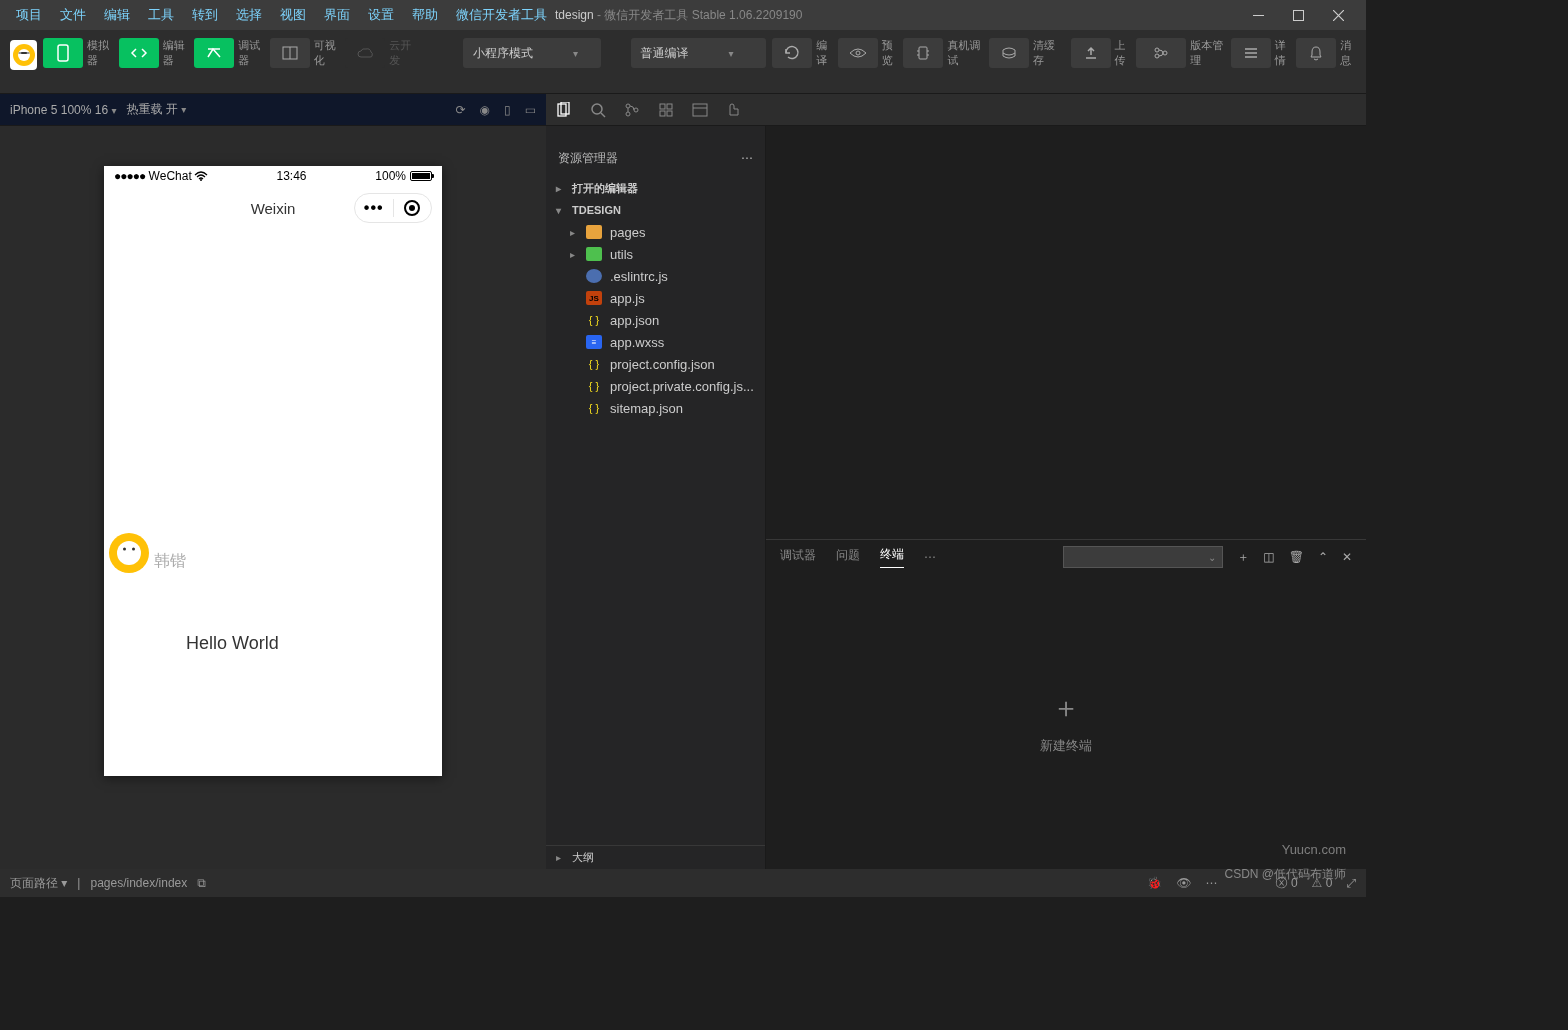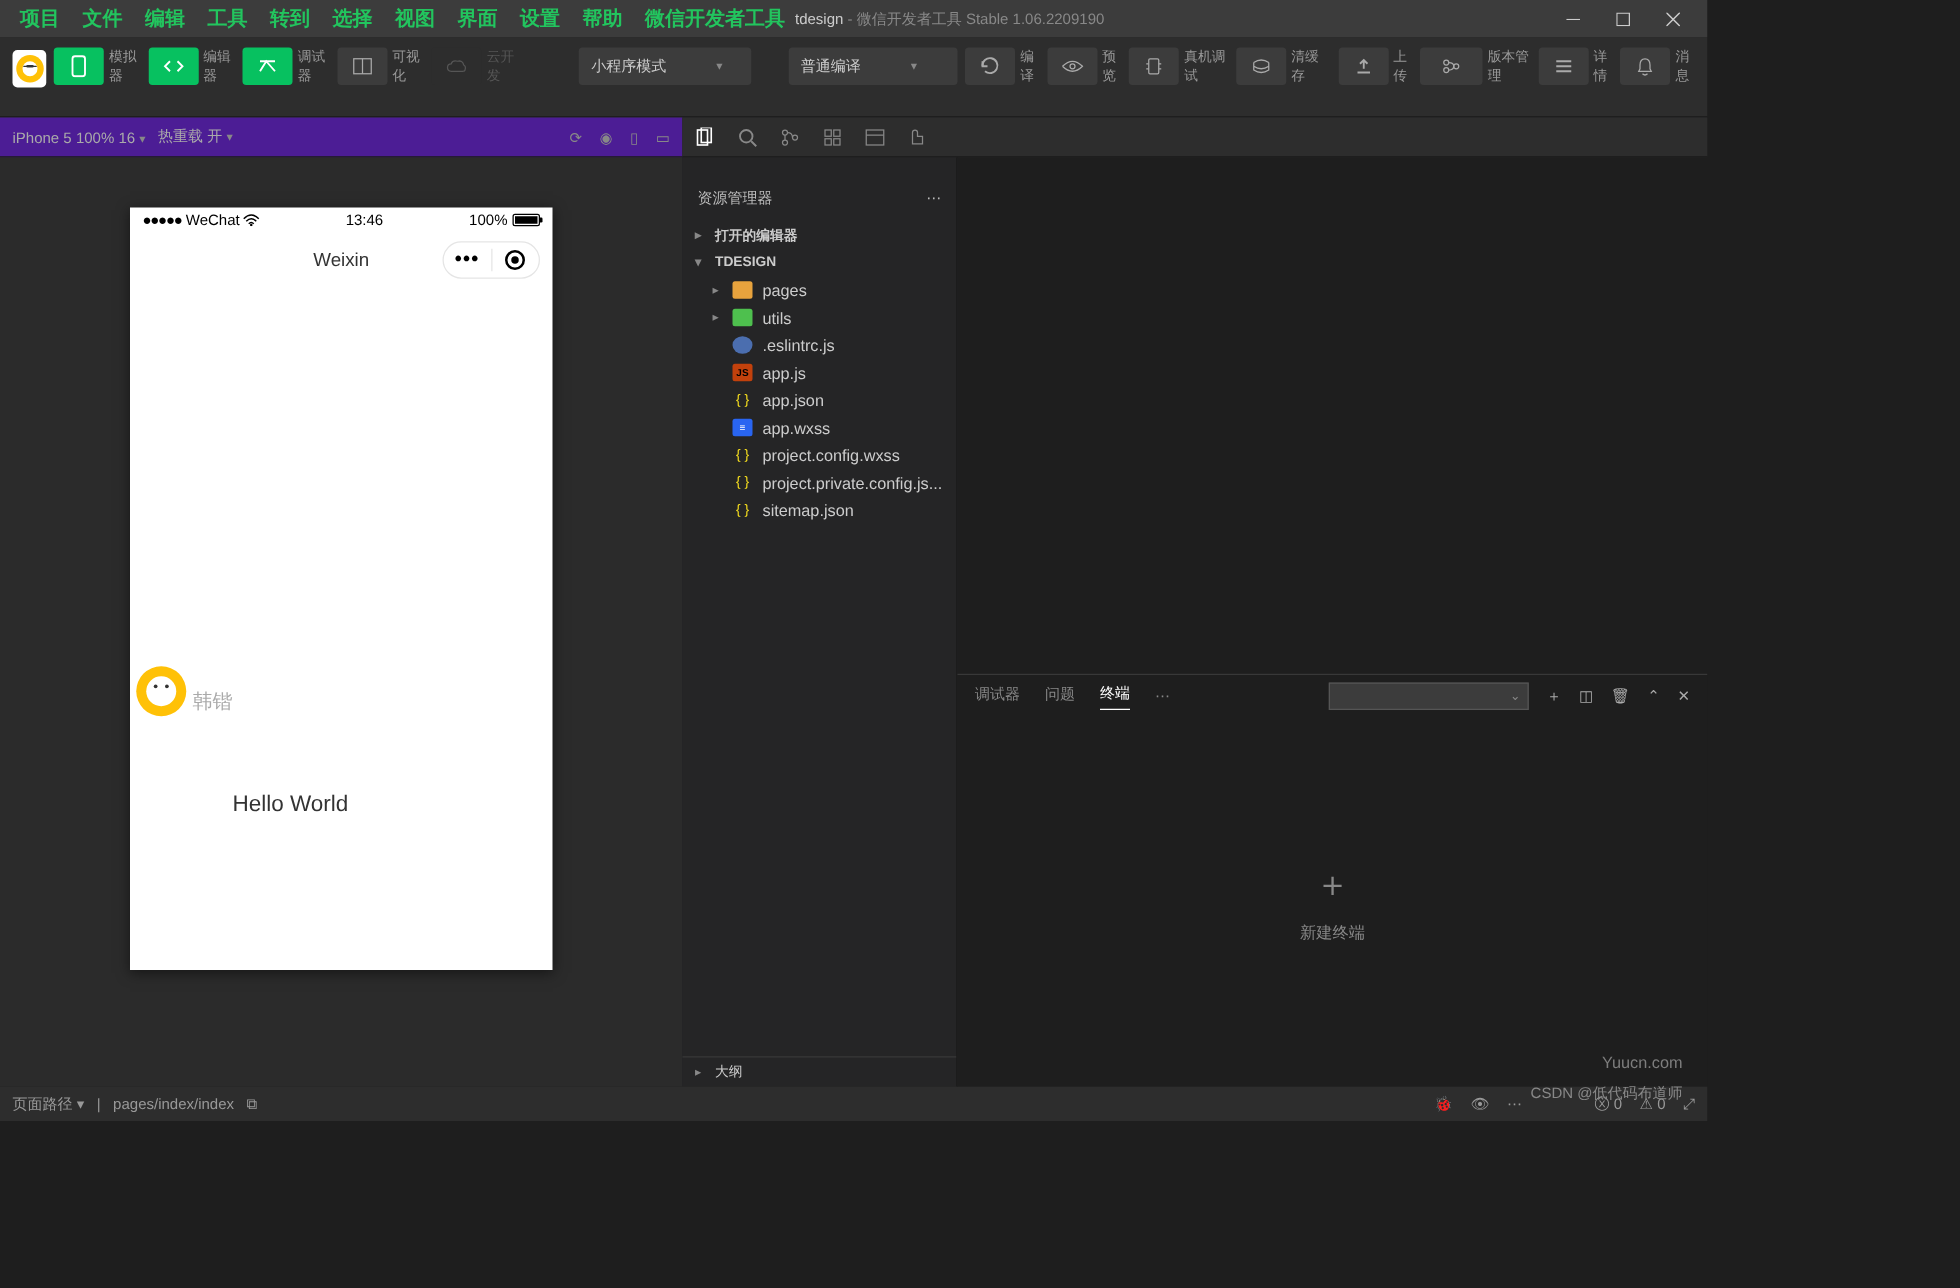--- a/index.html
+++ b/index.html
@@ -1,40 +1,40 @@
 <!DOCTYPE html>
 <html><head>
 <meta charset="utf-8">
 <style>
 * { margin: 0; padding: 0; box-sizing: border-box; font-family: -apple-system, "Segoe UI", "Microsoft YaHei", sans-serif; }
 body { background: #1e1e1e; color: #ccc; font-size: 13px; overflow: hidden; width: 1366px; height: 897px; position: relative; }
 .titlebar { height: 30px; background: #3c3c3c; display: flex; align-items: center; padding: 0 8px; }
 .menubar { display: flex; gap: 2px; }
-.menu-item { padding: 4px 8px; color: #22c55e; cursor: pointer; font-size: 16px; font-weight: bold; }
+.menu-item { padding: 4px 8px; color: #7dd3fc; cursor: pointer; font-size: 13px; }
 .title-center { flex: 1; color: #888; font-size: 12px; }
 .title-center .proj { color: #ccc; }
 .win-controls { display: flex; gap: 0; }
 .win-btn { width: 40px; height: 30px; display: flex; align-items: center; justify-content: center; color: #ccc; cursor: pointer; }
 .toolbar { height: 64px; background: #2d2d2d; display: flex; align-items: flex-start; padding: 8px 10px; gap: 6px; border-bottom: 1px solid #1a1a1a; }
 .logo-icon { width: 30px; height: 30px; background: #fff; border-radius: 4px; display: flex; align-items: center; justify-content: center; margin-top: 2px; }
 .sun { width: 22px; height: 22px; background: #ffc107; border-radius: 50%; position: relative; }
 .sun::before { content: ''; position: absolute; top: 50%; left: 50%; width: 12px; height: 12px; background: #fff; border-radius: 50%; transform: translate(-50%,-50%); }
 .sun::after { content: ''; position: absolute; top: 40%; left: 50%; width: 6px; height: 2px; background: #333; border-radius: 2px; transform: translate(-50%,-50%); box-shadow: -3px 0 0 -0.5px #333, 3px 0 0 -0.5px #333; }
 .tool-group { display: flex; flex-direction: row; align-items: center; gap: 4px; }
 .tool-btn { height: 30px; min-width: 40px; background: #07c160; border-radius: 3px; display: flex; align-items: center; justify-content: center; color: #fff; cursor: pointer; padding: 0 8px; }
 .tool-btn.gray { background: #3c3c3c; color: #aaa; }
 .tool-btn.disabled { background: #2d2d2d; color: #555; }
 .tool-label { font-size: 11px; color: #999; }
 .tool-label.dim { color: #555; }
 .spacer { flex: 1; }
 .select-box { height: 30px; background: #3c3c3c; border-radius: 3px; padding: 0 10px; display: flex; align-items: center; color: #ccc; font-size: 12px; cursor: pointer; gap: 40px; }
 .caret { font-size: 10px; color: #888; }
 .content { display: flex; height: calc(100% - 94px - 28px); }
 .simulator-pane { width: 546px; background: #2b2b2b; display: flex; flex-direction: column; }
-.sim-toolbar { height: 32px; background: #4c1d95; display: flex; align-items: center; padding: 0 10px; gap: 10px; font-size: 12px; color: #aaa; border-bottom: 1px solid #1a1a1a; }
+.sim-toolbar { height: 32px; background: #0f172a; display: flex; align-items: center; padding: 0 10px; gap: 10px; font-size: 12px; color: #aaa; border-bottom: 1px solid #1a1a1a; }
 .sim-toolbar .right-icons { margin-left: auto; display: flex; gap: 14px; color: #888; }
 .sim-toolbar .right-icons span { cursor: pointer; }
 .phone-area { flex: 1; display: flex; align-items: flex-start; justify-content: center; padding-top: 40px; background: #2b2b2b; }
 .phone { width: 338px; height: 610px; background: #fff; color: #000; box-shadow: 0 2px 10px rgba(0,0,0,.5); display: flex; flex-direction: column; }
 .status-bar { height: 20px; display: flex; align-items: center; padding: 0 10px; font-size: 12px; font-weight: 500; }
 .status-bar .signal { letter-spacing: -1px; }
 .status-bar .time-c { flex: 1; text-align: center; }
 .status-bar .batt { display: flex; align-items: center; gap: 4px; }
 .battery-icon { width: 22px; height: 10px; border: 1px solid #000; border-radius: 2px; position: relative; }
 .battery-icon::before { content: ''; position: absolute; inset: 1px; background: #000; }
@@ -405,21 +405,21 @@
                 <span>app.json</span>
               </div>
               <div class="tree-row" style="padding-left: 24px;">
                 <span class="chev"></span>
                 <span class="f-icon css-ic">≡</span>
                 <span>app.wxss</span>
               </div>
               <div class="tree-row" style="padding-left: 24px;">
                 <span class="chev"></span>
                 <span class="f-icon json-ic">{ }</span>
-                <span>project.config.wxss</span>
+                <span>project.config.json</span>
               </div>
               <div class="tree-row" style="padding-left: 24px;">
                 <span class="chev"></span>
                 <span class="f-icon json-ic">{ }</span>
                 <span>project.private.config.js...</span>
               </div>
               <div class="tree-row" style="padding-left: 24px;">
                 <span class="chev"></span>
                 <span class="f-icon json-ic">{ }</span>
                 <span>sitemap.json</span>

